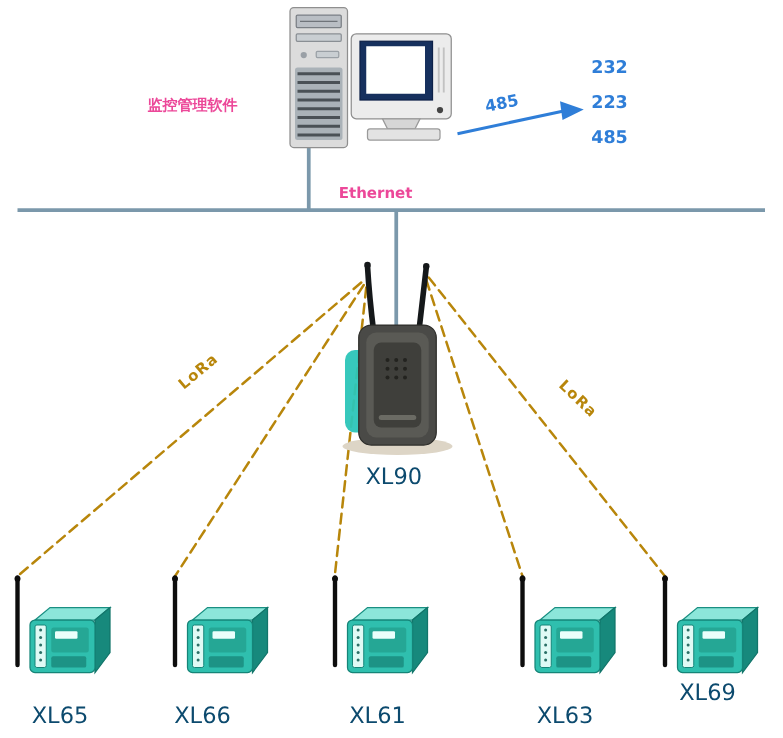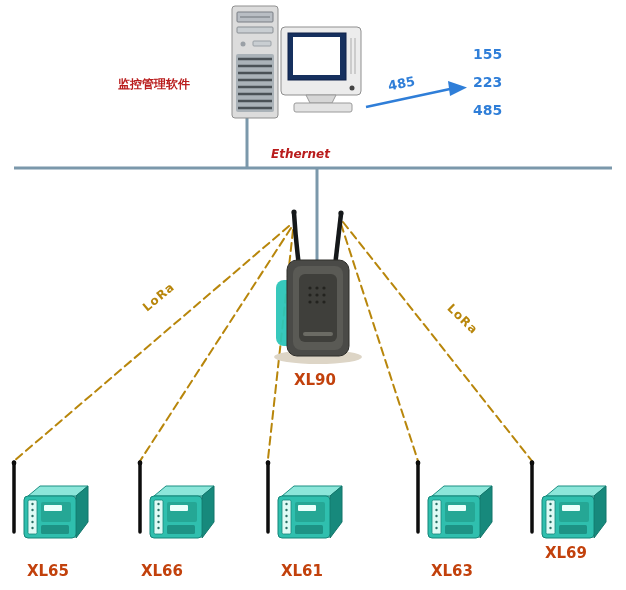--- a/index.html
+++ b/index.html
@@ -2,22 +2,22 @@
 <html><head>
 <meta charset="utf-8">
 <style>
   html,body{margin:0;padding:0;background:#fff;}
   .canvas{
     position:relative;width:626px;height:590px;background:#ffffff;
     font-family:"DejaVu Sans","Liberation Sans",sans-serif;overflow:hidden;
   }
   .canvas svg.layer{position:absolute;left:0;top:0;}
   .lbl{position:absolute;white-space:nowrap;}
-  .lbl-green{color:#b91c1c;font-size:12px;font-weight:bold;}
-  .lbl-blue{color:#c2410c;font-size:15px;font-weight:bold;}
+  .lbl-green{color:#ec4899;font-size:12px;font-weight:bold;}
+  .lbl-blue{color:#0c4a6e;font-size:18px;font-weight:normal;}
   .lbl-serial{color:#2f7ed8;font-size:13px;font-weight:bold;}
   .lbl-gold{color:#b8860b;font-size:12px;font-weight:bold;letter-spacing:1px;}
   .node-label{width:60px;text-align:center;}
   .serial-opt{width:54px;text-align:left;font-size:14px;}
 </style>
 </head>
 <body>
 
 <div class="canvas">
 
@@ -125,25 +125,25 @@
 
     <use href="#lora-module" x="14" y="462"></use>
     <use href="#lora-module" x="140" y="462"></use>
     <use href="#lora-module" x="268" y="462"></use>
     <use href="#lora-module" x="418" y="462"></use>
     <use href="#lora-module" x="532" y="462"></use>
   </svg>
 
   <div class="lbl lbl-green" style="left:118px;top:76px;">监控管理软件</div>
 
-  <div class="lbl lbl-green" style="left:271px;top:147px;font-style:italic;">Ethernet</div>
+  <div class="lbl lbl-green" style="left:271px;top:147px;">Ethernet</div>
 
   <div class="lbl lbl-serial" style="left:388px;top:76px;transform:rotate(-11deg);">485</div>
 
-  <div class="lbl lbl-serial serial-opt" style="left:473px;top:46px;">155</div>
+  <div class="lbl lbl-serial serial-opt" style="left:473px;top:46px;">232</div>
   <div class="lbl lbl-serial serial-opt" style="left:473px;top:74px;">223</div>
   <div class="lbl lbl-serial serial-opt" style="left:473px;top:102px;">485</div>
 
   <div class="lbl lbl-gold" style="left:140px;top:290px;transform:rotate(-40deg);">LoRa</div>
   <div class="lbl lbl-gold" style="left:444px;top:312px;transform:rotate(44deg);">LoRa</div>
 
   <div class="lbl lbl-blue node-label" style="left:285px;top:371px;">XL90</div>
 
   <div class="lbl lbl-blue node-label" style="left:18px;top:562px;">XL65</div>
   <div class="lbl lbl-blue node-label" style="left:132px;top:562px;">XL66</div>

